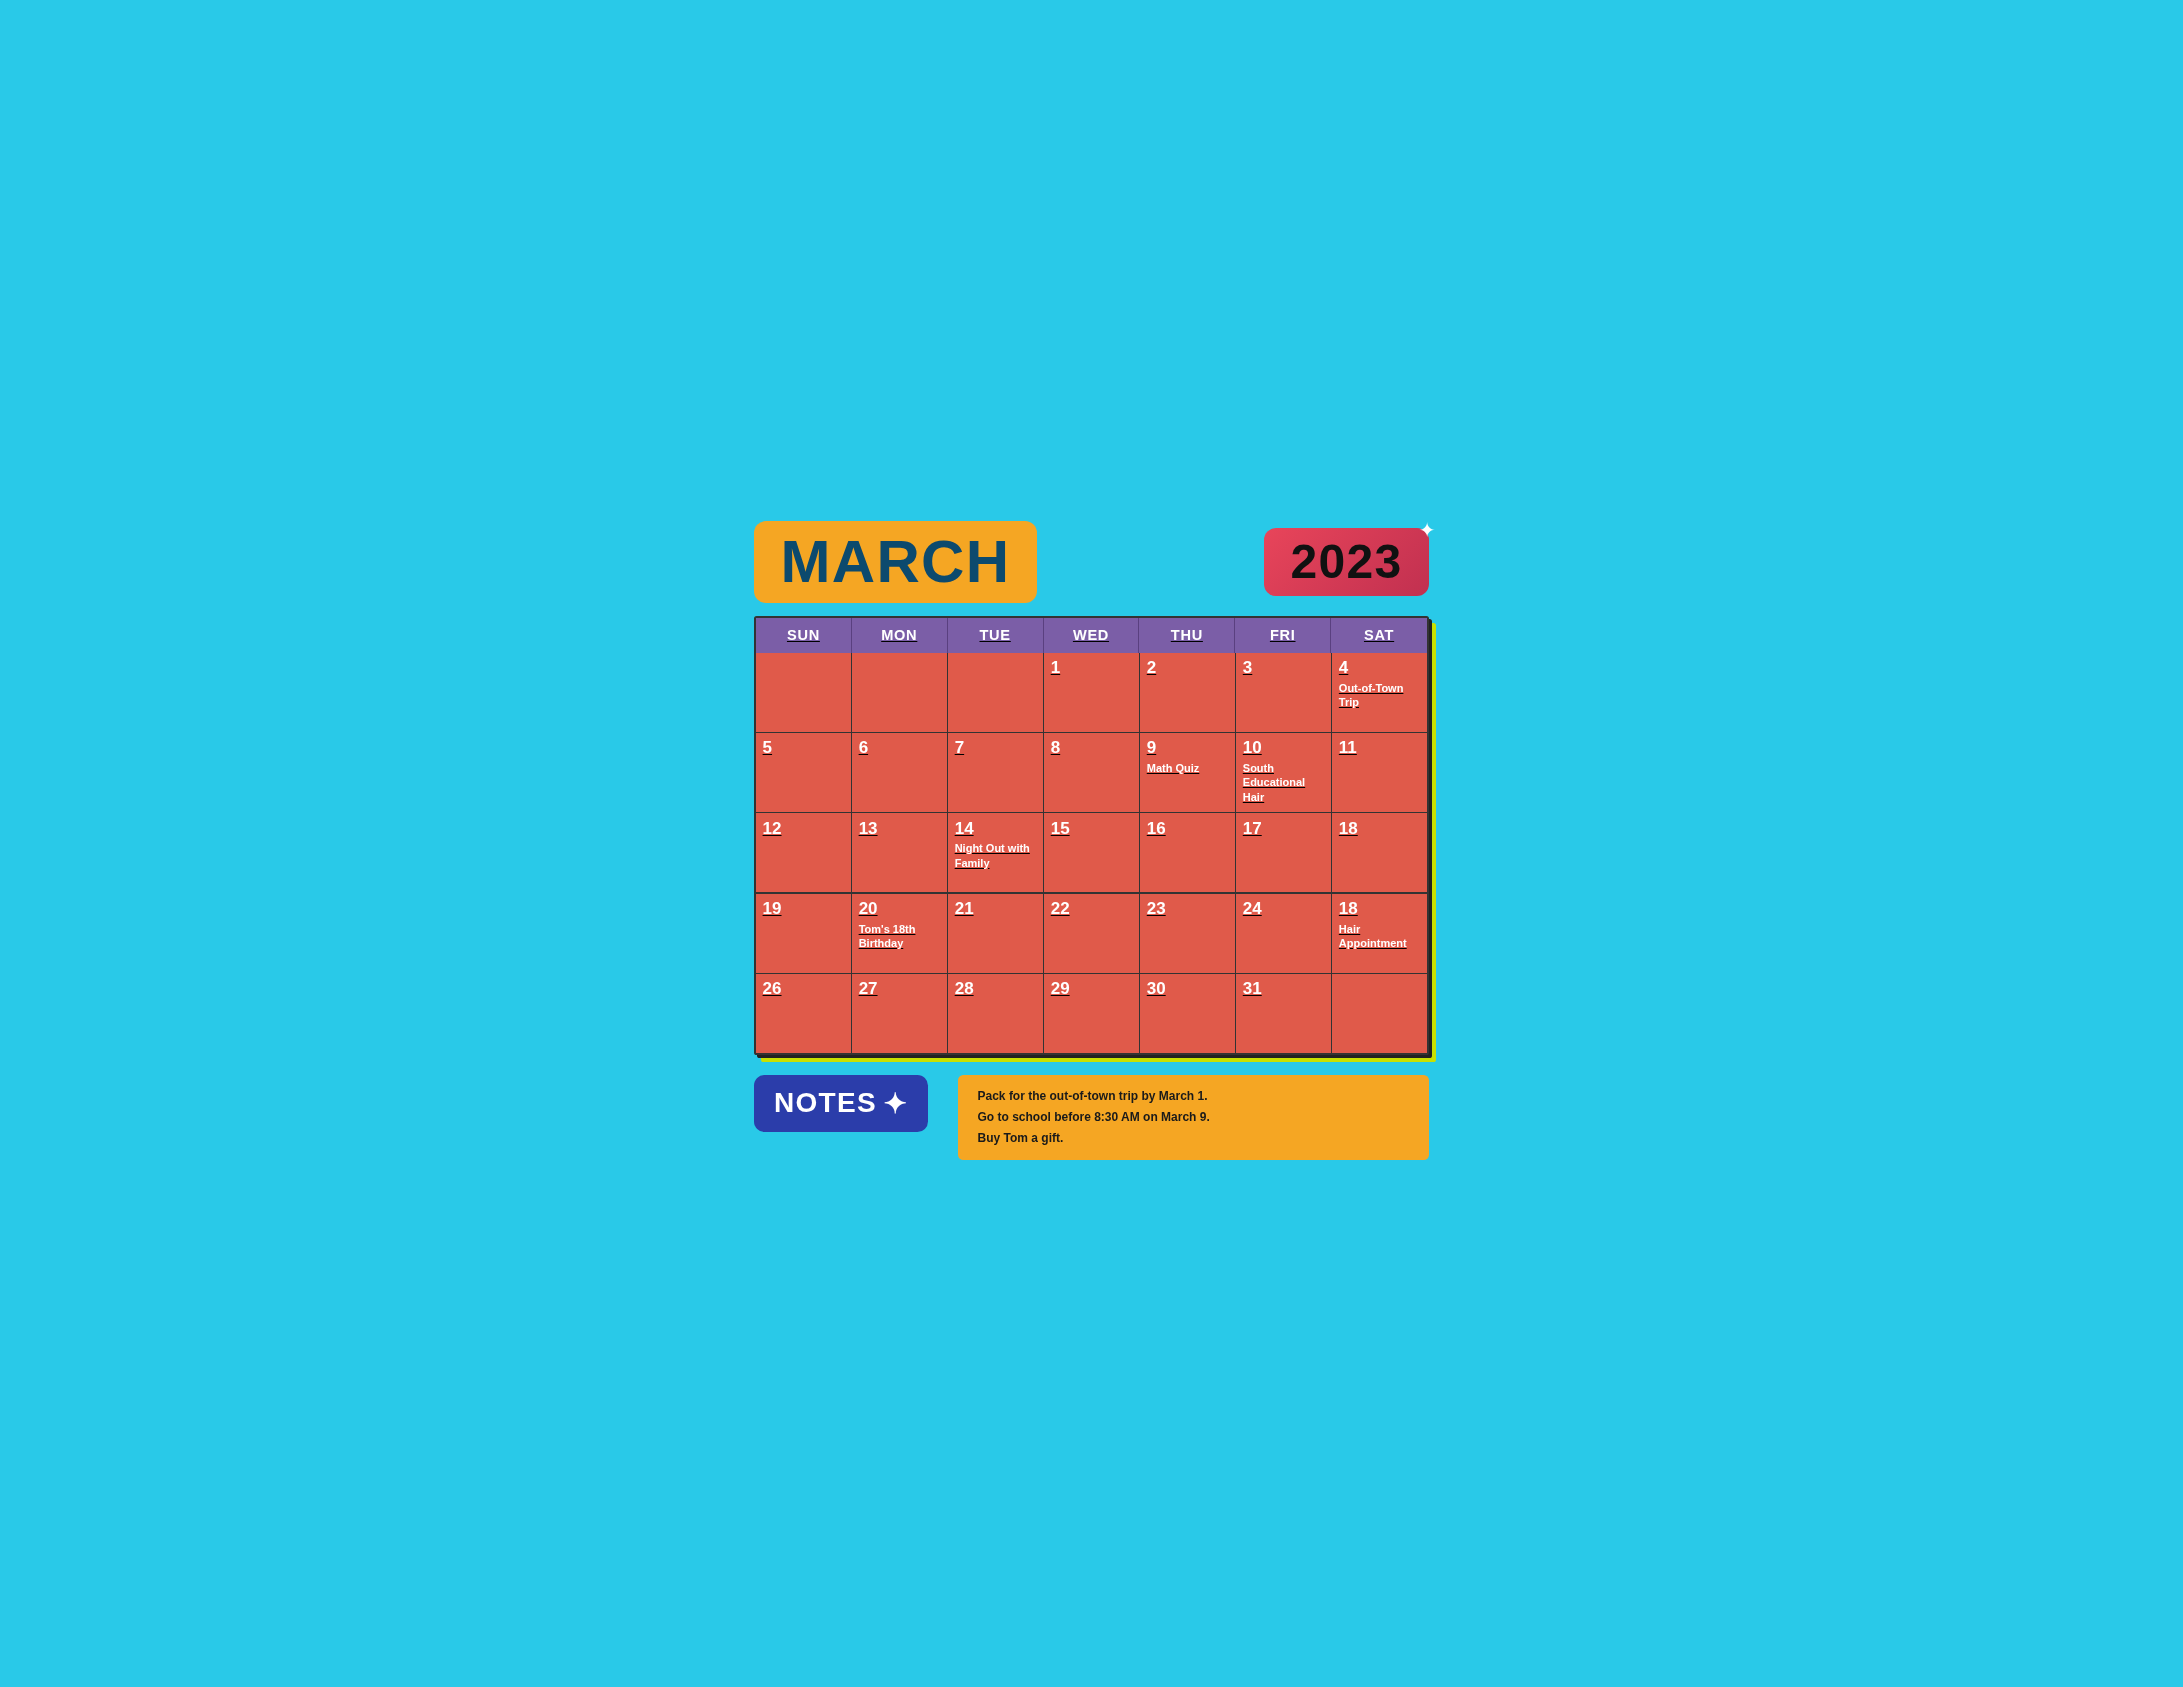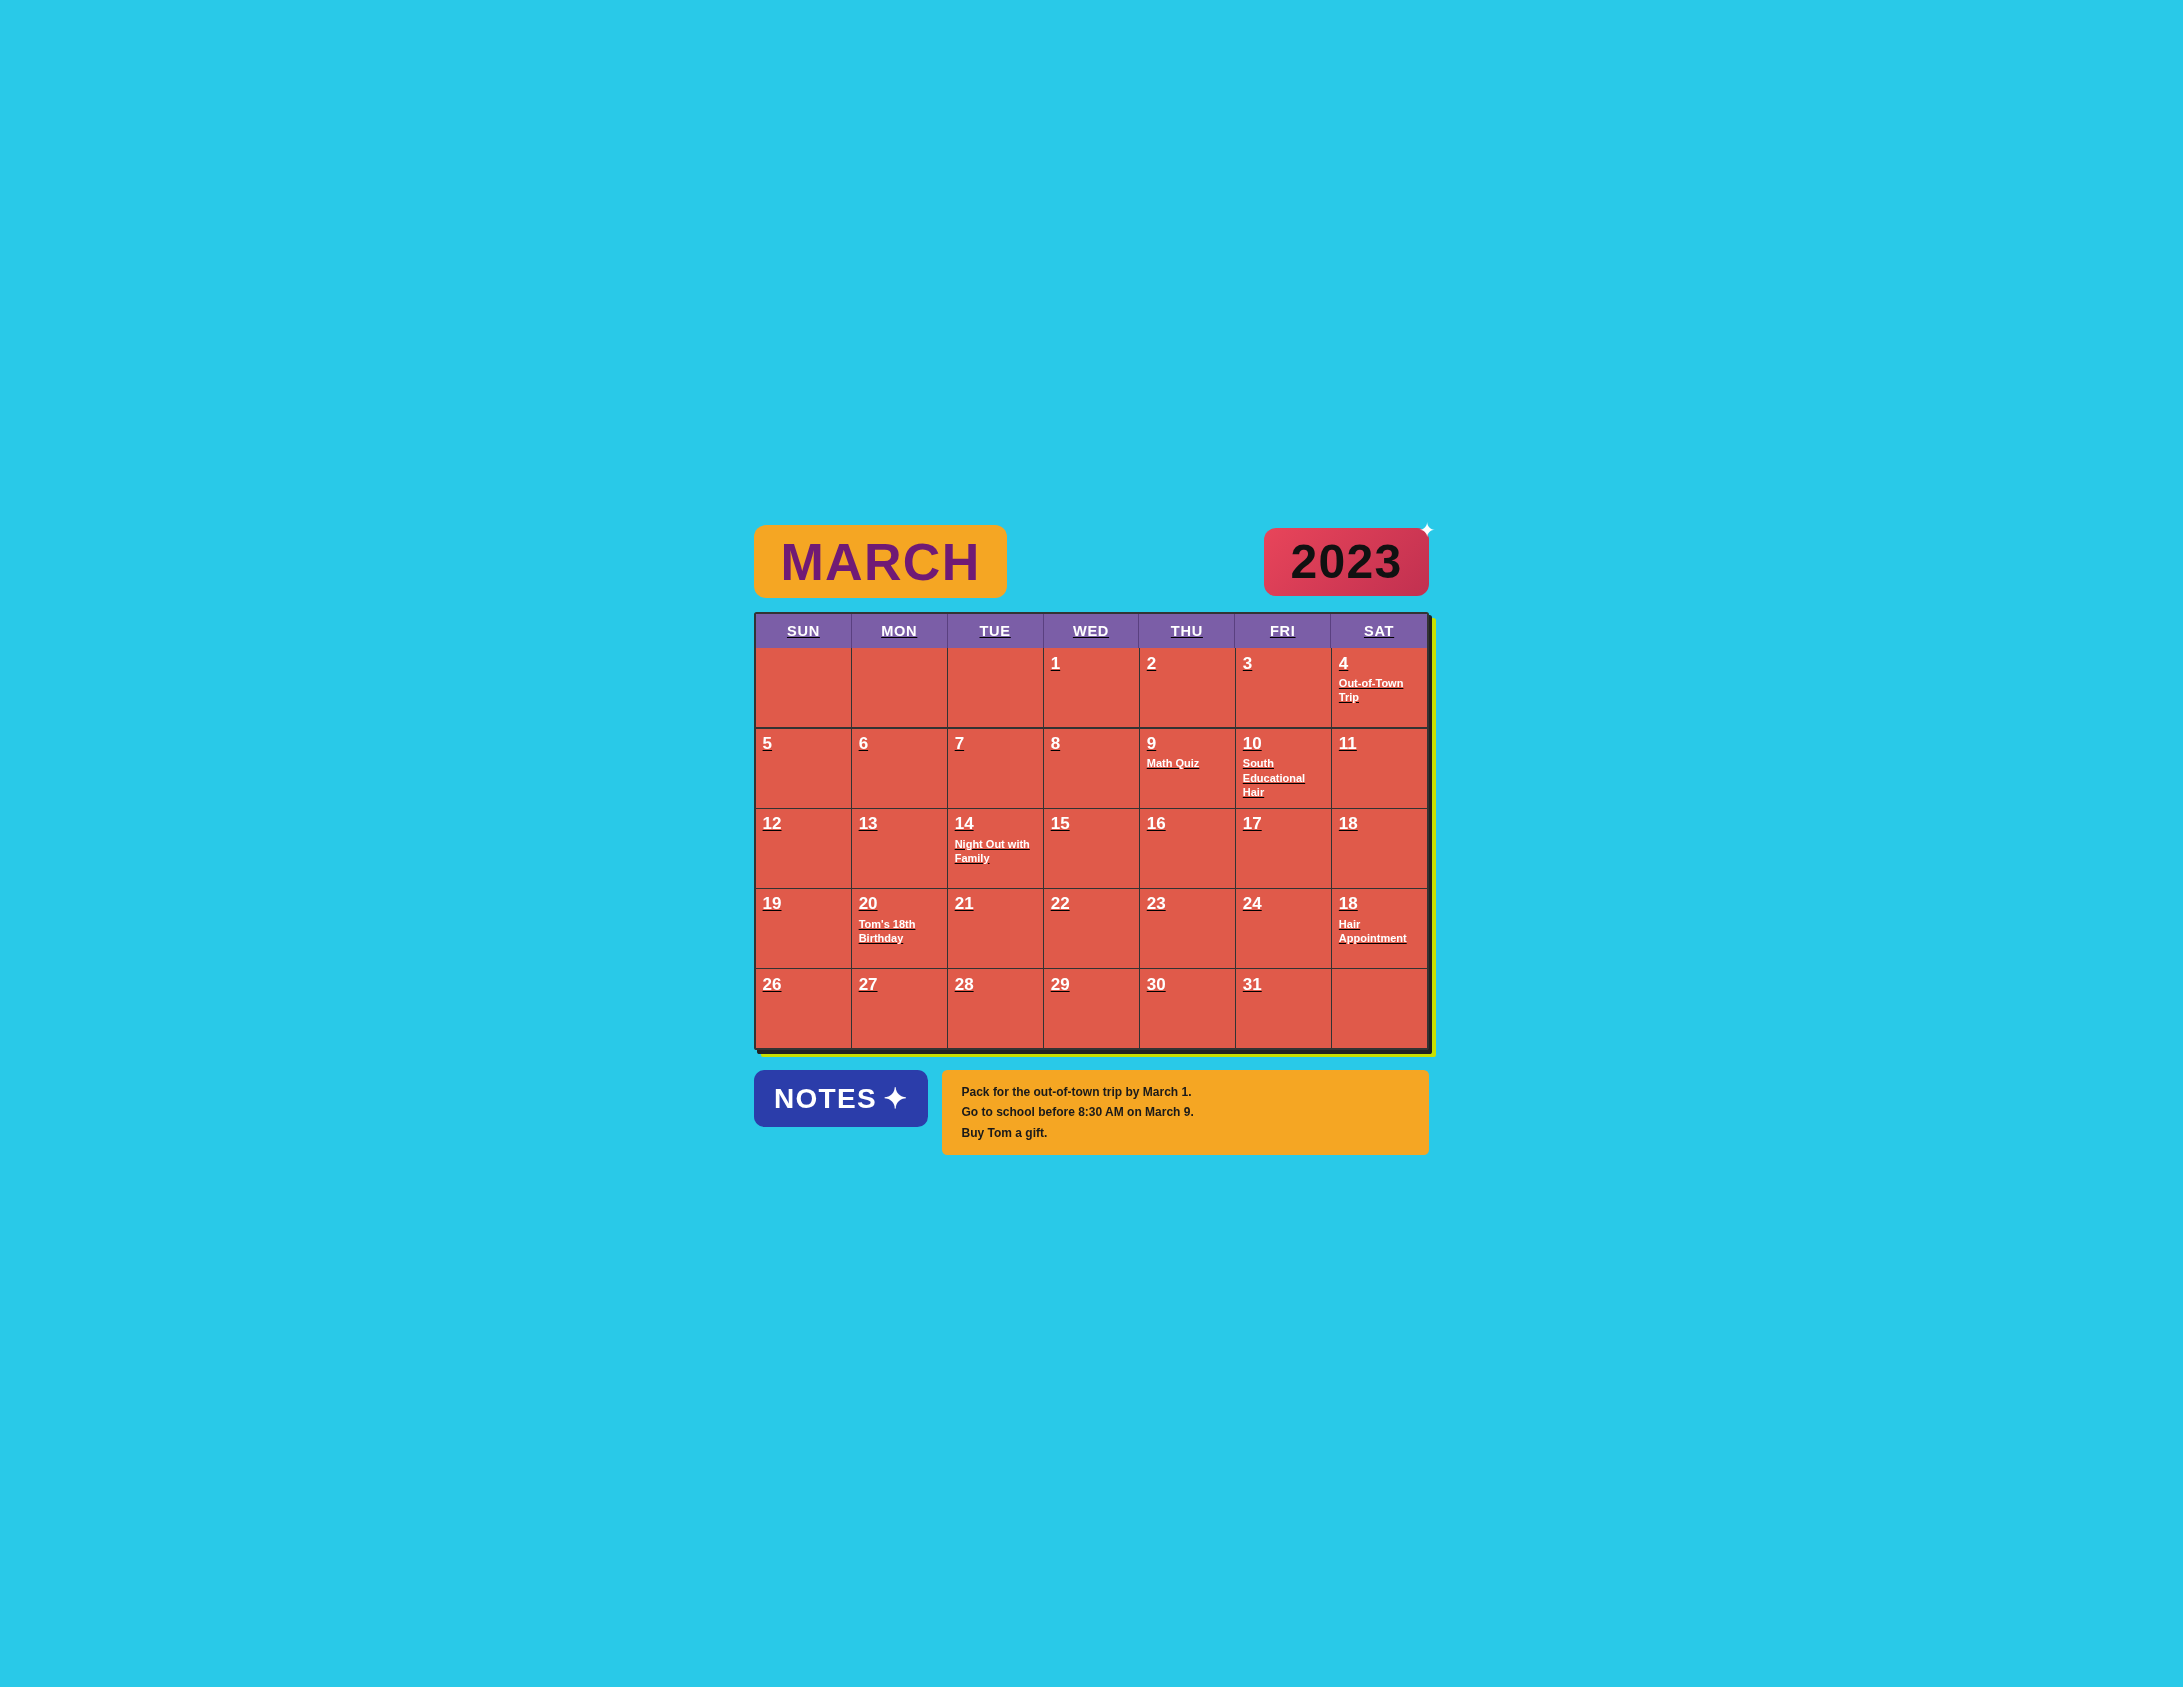--- a/index.html
+++ b/index.html
@@ -28,23 +28,23 @@
       margin-bottom: 13.2px;
     }
 
     .month-badge {
       background-color: #F5A623;
       border-radius: 12px;
       padding: 6.6px 26.5px;
     }
 
     .month-badge span {
-      font-size: 52px;
-      font-weight: 900;
-      color: #701a75;
+      font-size: 60px;
+      font-weight: 900;
+      color: #0c4a6e;
       letter-spacing: 1.3px;
     }
 
     .year-badge-wrapper {
       position: relative;
     }
 
     .year-badge {
       background: linear-gradient(135deg, #E8455A, #C13050);
       border-radius: 12px;
@@ -157,21 +157,21 @@
       font-size: 11px;
       font-weight: 700;
       color: white;
       line-height: 1.3;
     }
 
     
     .notes-section {
       display: flex;
       align-items: stretch;
-      gap: 0;
+      gap: 16px;
       justify-content: center;
     }
 
     .notes-badge-wrapper {
       position: relative;
       flex-shrink: 0;
     }
 
     .notes-badge {
       background-color: #2B3DAA;

